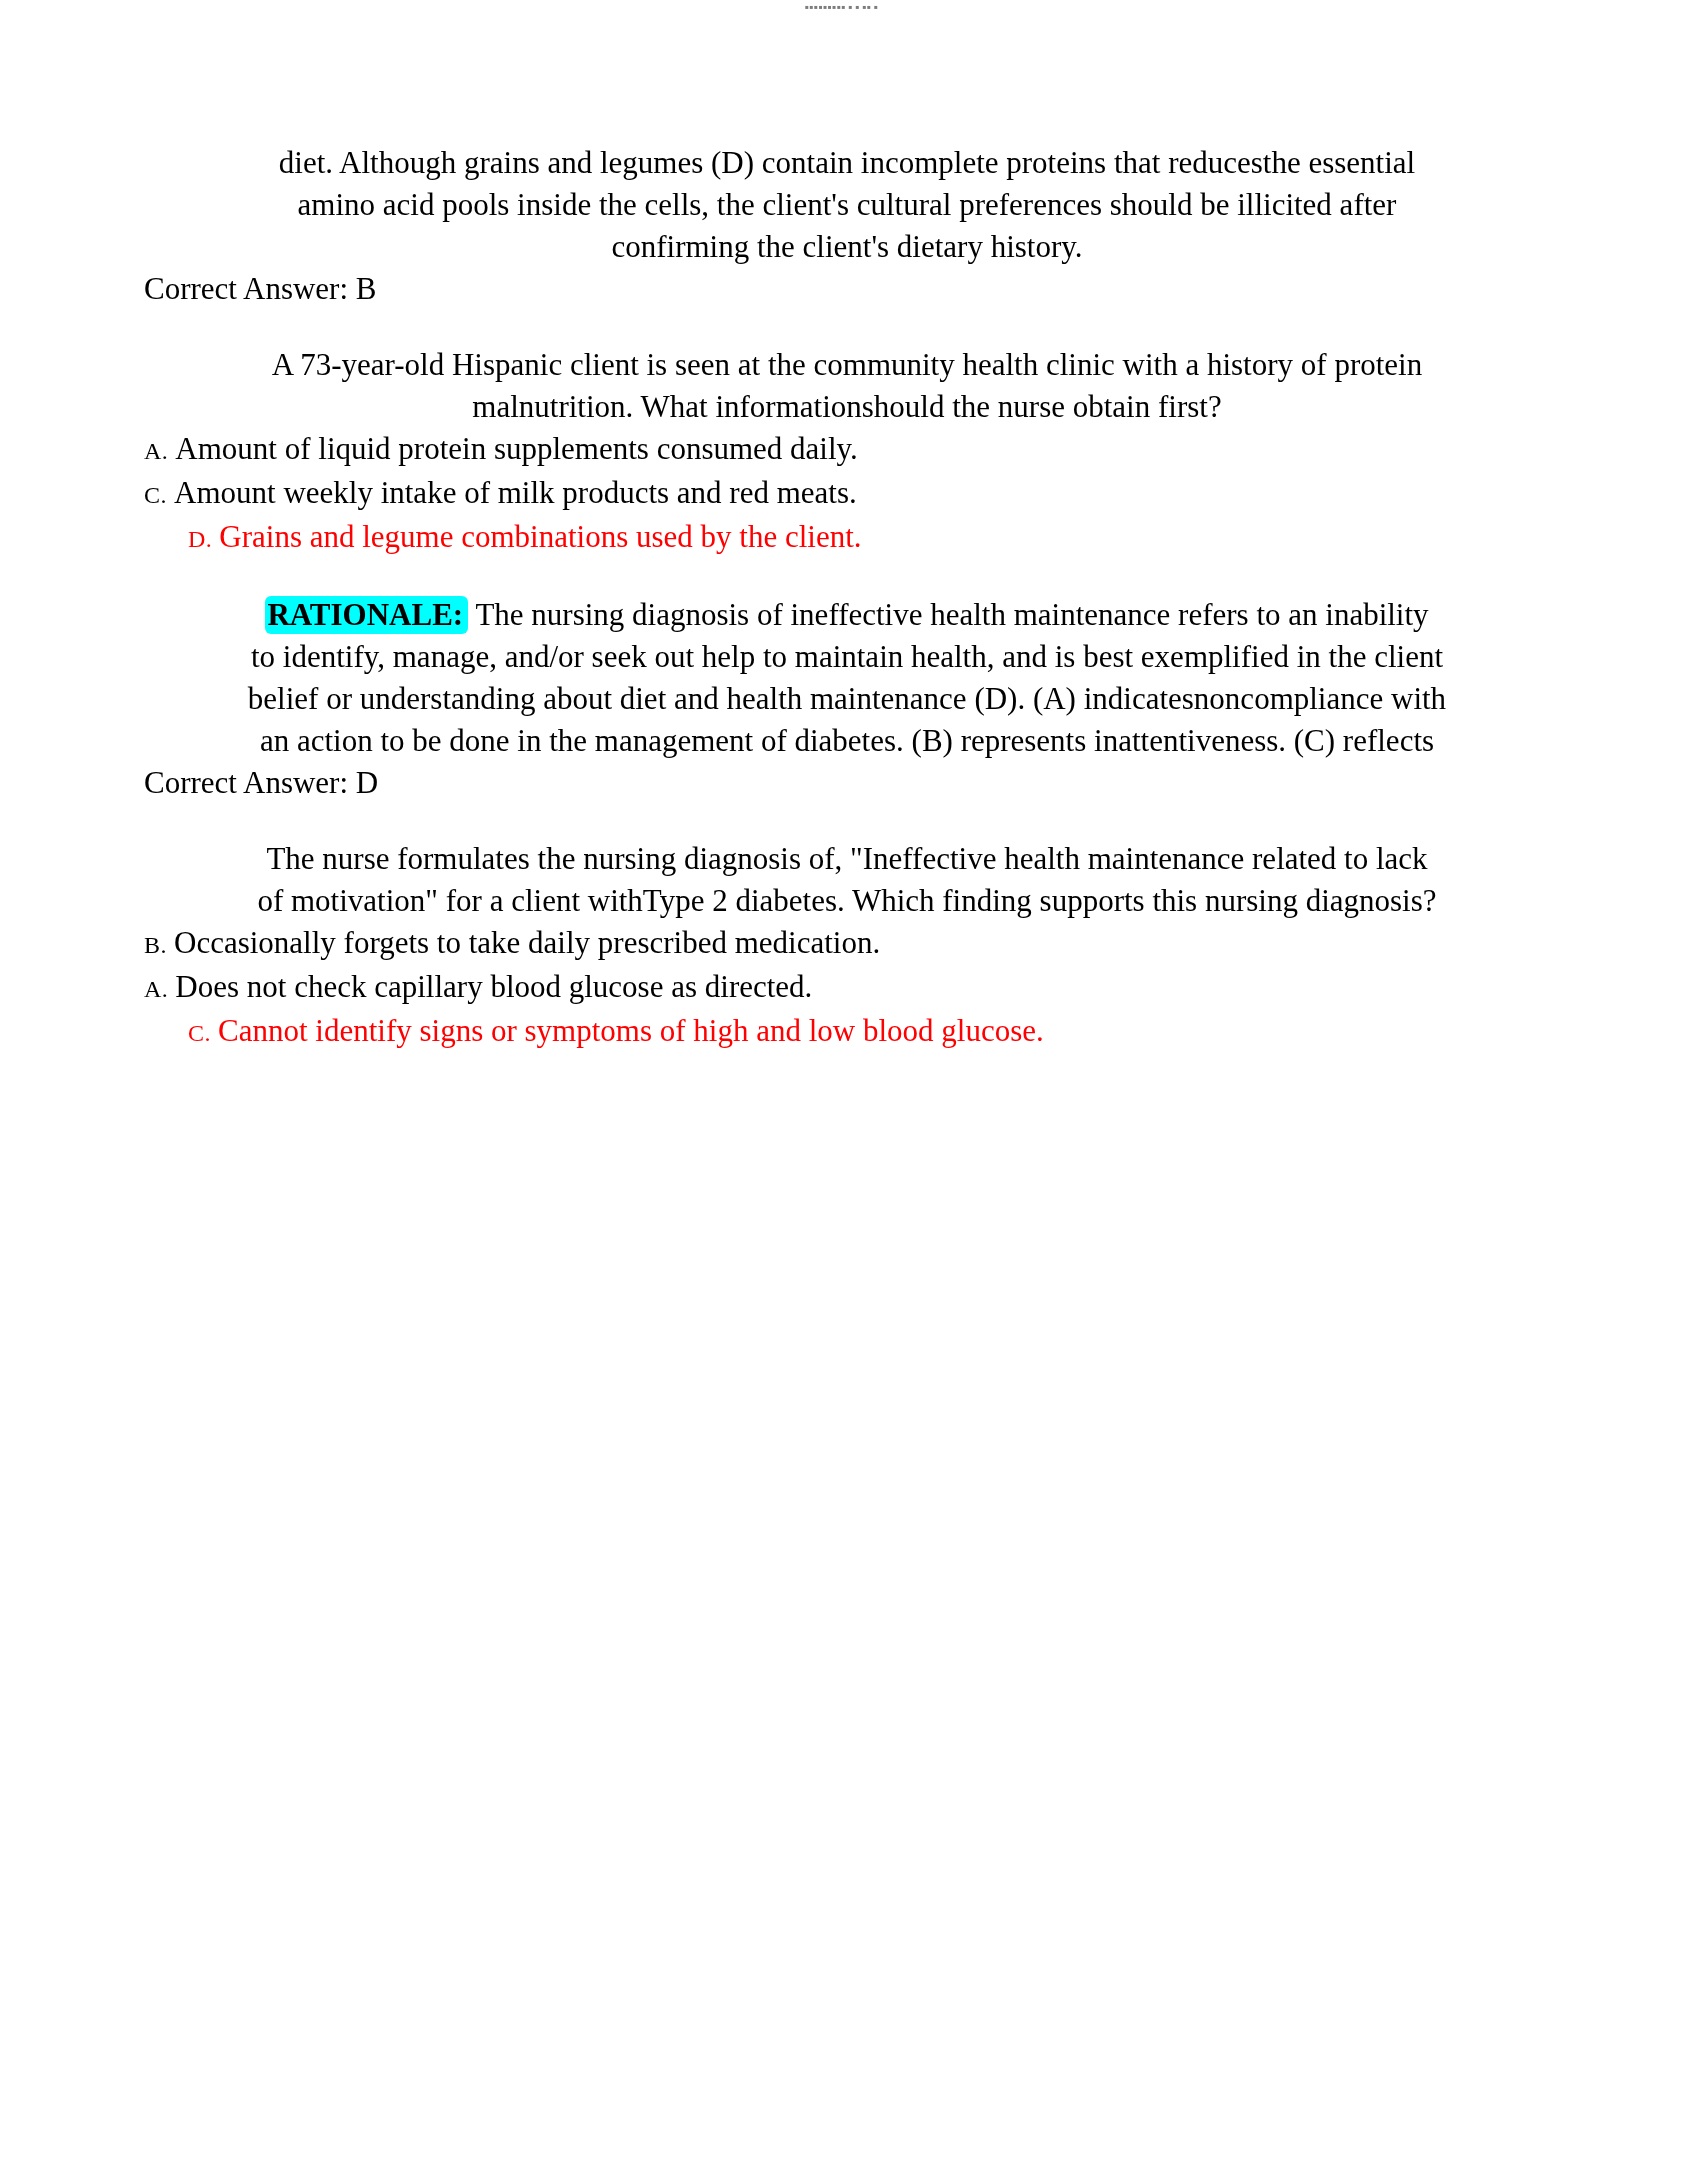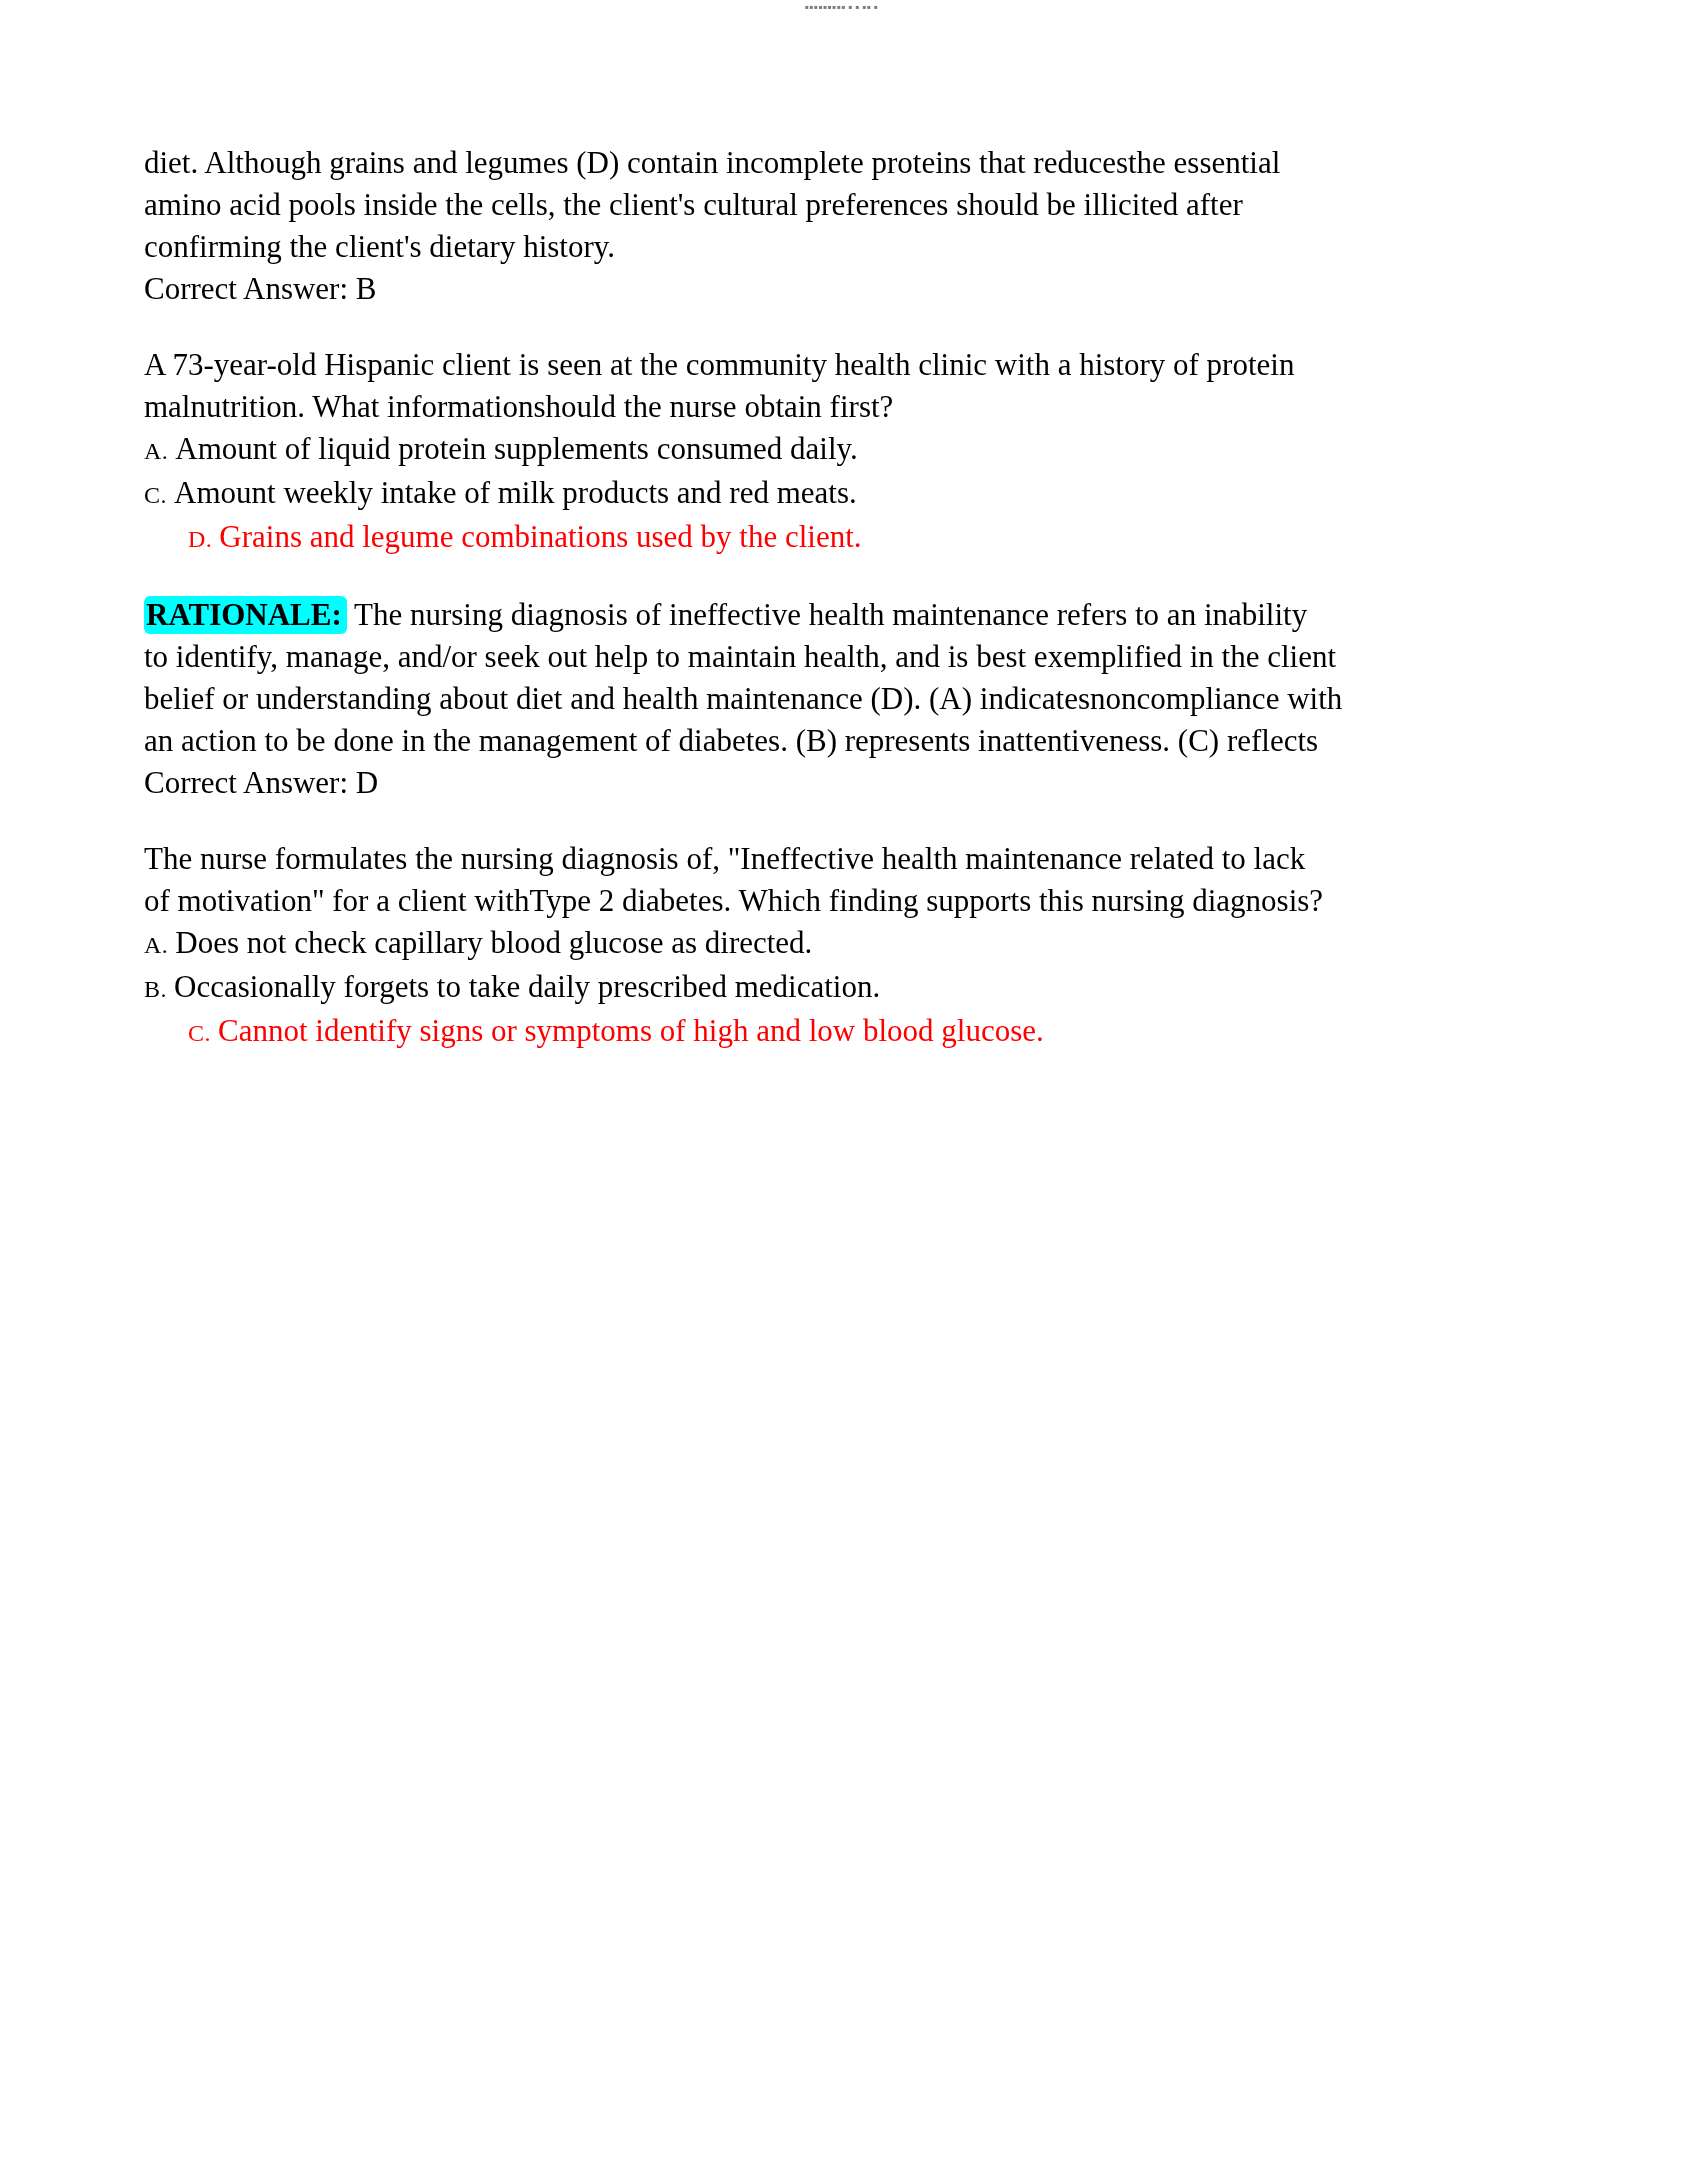--- a/index.html
+++ b/index.html
@@ -31,21 +31,21 @@
   .content {
     position: absolute;
     top: 142px;
     left: 144px;
     width: 1406px;
     font-size: 31px;
     line-height: 42px;
   }
   .block { margin: 0 0 34px 0; }
   .block:last-child { margin-bottom: 0; }
-  .line { white-space: nowrap; }
+  .line { white-space: nowrap; text-align: center; }
   .option { white-space: nowrap; }
   .opt-letter {
     font-size: 24px;
     letter-spacing: 0.5px;
   }
   .opt-text { margin-left: 7px; }
   .red { color: var(--incorrect_red, #ff0000); margin-left: 44px; }
   .rationale-label {
     font-weight: bold;
     background: var(--highlight, #00ffff);
@@ -80,19 +80,19 @@
     <div class="line"><span class="rationale-label">RATIONALE:</span><span> </span><span>The nursing diagnosis of ineffective health maintenance refers to an inability</span></div>
     <div class="line">to identify, manage, and/or seek out help to maintain health, and is best exemplified in the client</div>
     <div class="line">belief or understanding about diet and health maintenance (D). (A) indicatesnoncompliance with</div>
     <div class="line">an action to be done in the management of diabetes. (B) represents inattentiveness. (C) reflects</div>
     <div class="answer-line">Correct Answer: D</div>
   </div>
 
   <div class="block">
     <div class="line">The nurse formulates the nursing diagnosis of, "Ineffective health maintenance related to lack</div>
     <div class="line">of motivation" for a client withType 2 diabetes. Which finding supports this nursing diagnosis?</div>
+    <div class="option"><span class="opt-letter">B.</span><span class="opt-text">Occasionally forgets to take daily prescribed medication.</span></div>
     <div class="option"><span class="opt-letter">A.</span><span class="opt-text">Does not check capillary blood glucose as directed.</span></div>
-    <div class="option"><span class="opt-letter">B.</span><span class="opt-text">Occasionally forgets to take daily prescribed medication.</span></div>
     <div class="option red"><span class="opt-letter">C.</span><span class="opt-text">Cannot identify signs or symptoms of high and low blood glucose.</span></div>
   </div>
 
 </div>
 
 
 </body></html>

